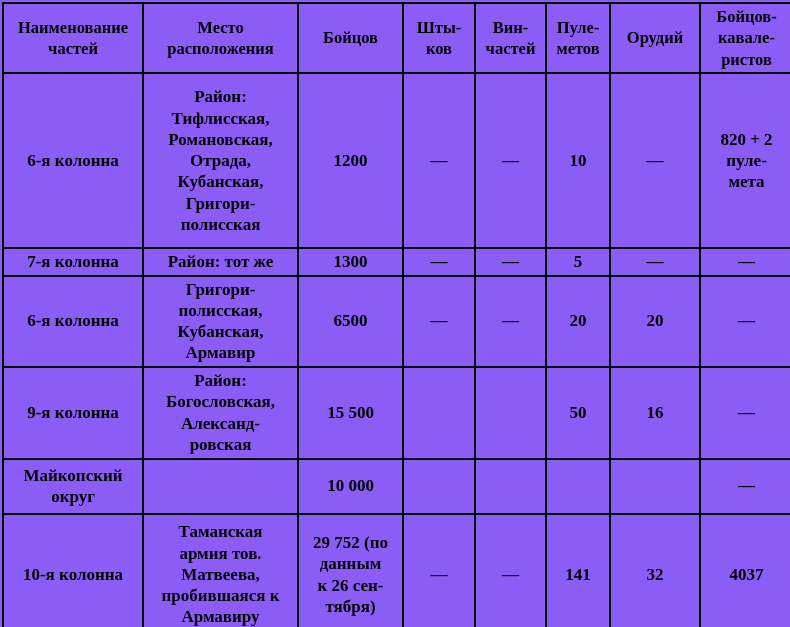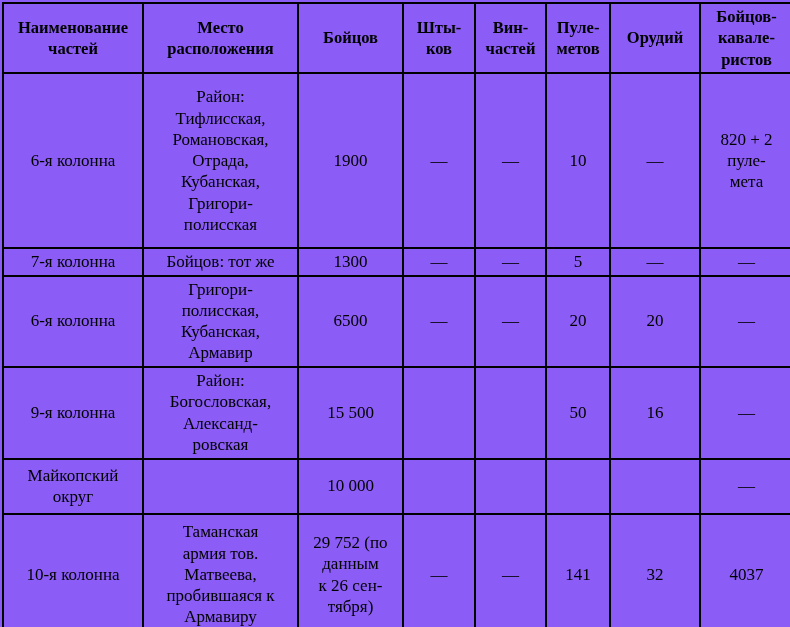--- a/index.html
+++ b/index.html
@@ -23,20 +23,21 @@
   }
   table.units th,
   table.units td {
     border: 2px solid #000;
     text-align: center;
     vertical-align: middle;
     white-space: pre-line;
     padding: 2px 3px;
     font-size: 17px;
     line-height: 1.25;
+    font-weight: bold;
   }
   table.units th {
     font-weight: bold;
     font-size: 16.5px;
     line-height: 1.3;
   }
   thead tr { height: 66px; }
   tbody tr:nth-child(1) { height: 175px; }
   tbody tr:nth-child(2) { height: 25px; }
   tbody tr:nth-child(3) { height: 90px; }
@@ -81,32 +82,32 @@
     <tbody>
       <tr>
         <td>6-я колонна</td>
         <td>Район:
 Тифлисская,
 Романовская,
 Отрада,
 Кубанская,
 Григори-
 полисская</td>
-        <td>1900</td>
+        <td>1200</td>
         <td>—</td>
         <td>—</td>
         <td>10</td>
         <td>—</td>
         <td>820 + 2
 пуле-
 мета</td>
       </tr>
       <tr>
         <td>7-я колонна</td>
-        <td>Бойцов: тот же</td>
+        <td>Район: тот же</td>
         <td>1300</td>
         <td>—</td>
         <td>—</td>
         <td>5</td>
         <td>—</td>
         <td>—</td>
       </tr>
       <tr>
         <td>6-я колонна</td>
         <td>Григори-

